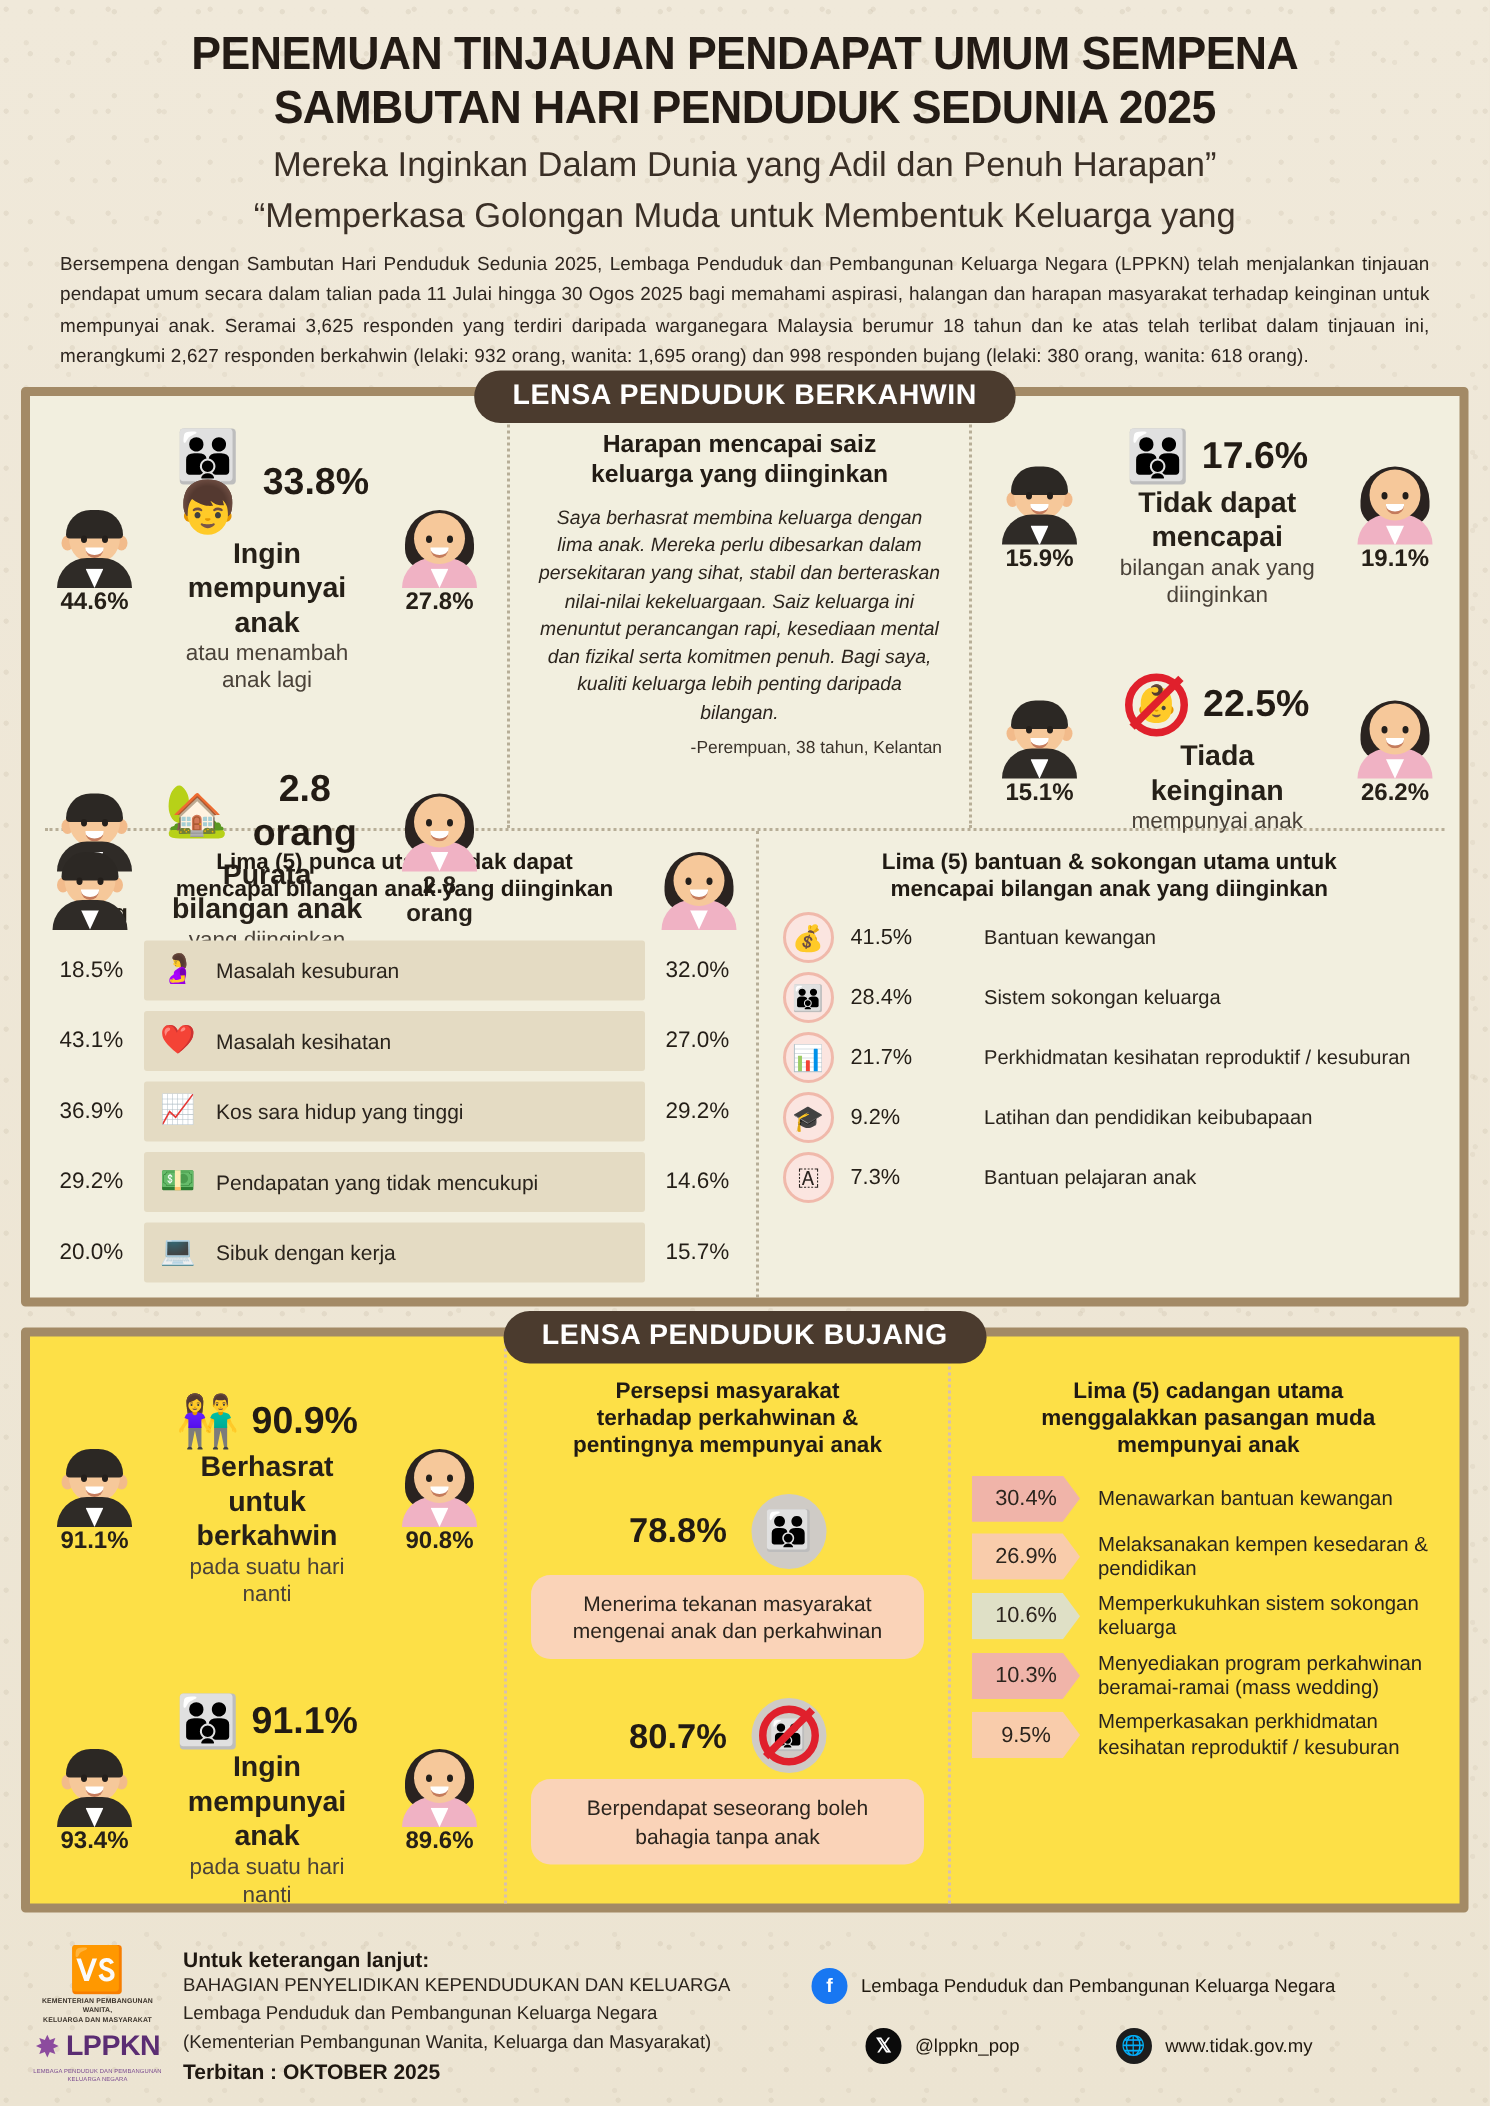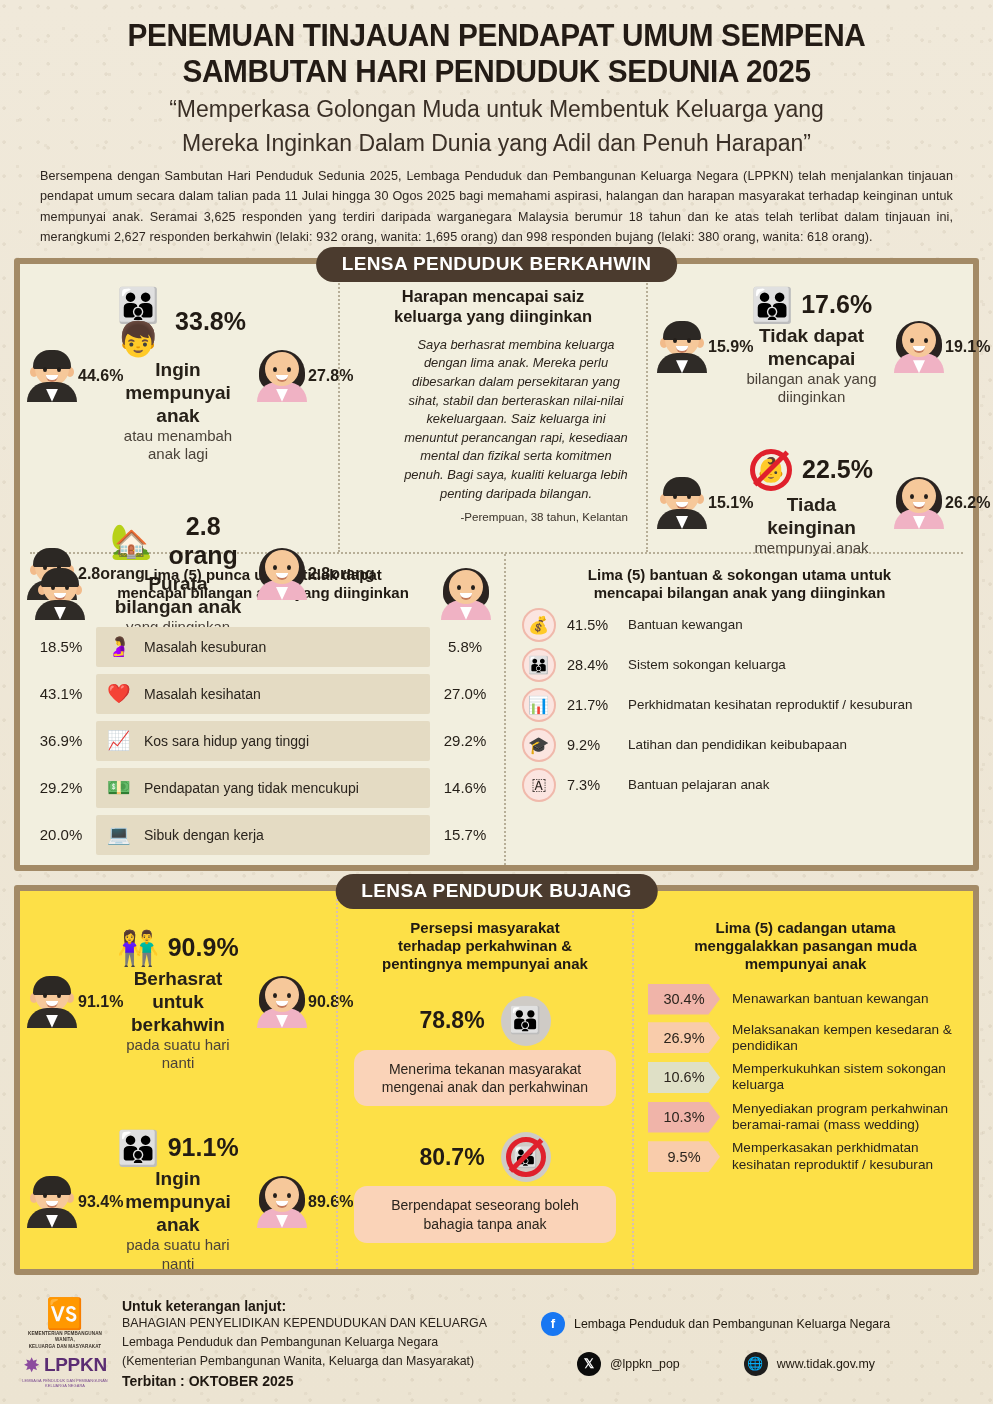--- a/index.html
+++ b/index.html
@@ -79,53 +79,53 @@
              border-radius: 25px 25px 0 0; background:#2f2b27; }
   .av-collar { position:absolute; left:20px; bottom:0; width:12px; height:13px;
                background:#fff; clip-path: polygon(50% 100%, 0 0, 100% 0); }
   .avatar.female .av-hair { width:46px; left:3px; height:40px; border-radius:23px 23px 14px 14px; background:#2a2320; }
   .avatar.female .av-head { z-index:2; }
   .avatar.female .av-eye, .avatar.female .av-mouth { z-index:3; }
   .avatar.female .av-body { background:#f0b2c4; }
   .avatar.female .av-collar { background:#fff; }
 
   .stat-pct { font-size: 16px; font-weight: 600; color:#262018; margin-top:1px; text-align:center; line-height:1.15;}
-  .side-stat { display:flex; flex-direction:row; align-items:center; width:74px; }
+  .side-stat { display:flex; flex-direction:column; align-items:center; width:74px; }
 
   .mid-block { flex: 1; text-align:center; }
   .mid-row { display:flex; align-items:center; justify-content:center; gap:10px; }
   .big-num { font-size: 25px; font-weight: 800; color:#221b14; }
   .lbl-1 { font-size: 19px; font-weight: 700; color:#262018; line-height:1.22; margin-top:2px;text-align:center;}
   .lbl-2 { font-size: 15px; font-weight: 400; color:#4a4239; line-height:1.22; }
 
   
   .glyph { font-size: 34px; line-height:1; color:#1f1b17; }
   .no-sign { position:relative; width:42px; height:42px; flex:none; display:flex;align-items:center;justify-content:center;}
   .no-sign .ring { position:absolute; inset:0; border:5px solid #e0202c; border-radius:50%; }
   .no-sign .bar { position:absolute; left:-2px; top:17px; width:46px; height:5px; background:#e0202c; transform:rotate(-45deg); }
   .no-sign .inner { font-size:24px; line-height:1; color:#1f1b17; }
 
   
   .quote-h { font-size:16.5px; font-weight:800; line-height:1.25; text-align:center; color:#221b14;}
-  .quote-b { font-size:12.9px; font-style:italic; line-height:1.44; text-align:center; color:#2c251e; margin-top:9px;margin-left:46px;}
+  .quote-b { font-size:12.9px; font-style:italic; line-height:1.44; text-align:center; color:#2c251e; margin-top:9px;}
   .quote-src { font-size:11.6px; text-align:right; margin-top:7px; color:#3a322a;}
 
   
   .sec-title { font-size:15px; font-weight:800; text-align:center; line-height:1.22; color:#201a13;}
   .lrow { display:flex; align-items:center; gap:8px; margin-top:7px;}
   .lpct { font-size:15px; width:54px; text-align:center; color:#241e17; flex:none;}
   .lbar { flex:1; background:#e4dbc3; border-radius:2px; height:40px; display:flex; align-items:center; gap:10px; padding-left:8px;}
   .lbar .ico { width:30px; text-align:center; font-size:19px; line-height:1;}
   .lbar .txt { font-size:14px; color:#2a241d;}
 
   .srow { display:flex; align-items:center; gap:11px; margin-top:6px;}
   .scirc { width:34px; height:34px; border-radius:50%; background:#fbe5e0; border:2px solid #f0b9ab;
            display:flex; align-items:center; justify-content:center; font-size:17px; flex:none;}
   .spct { font-size:14.5px; width:50px; color:#241e17; flex:none;}
-  .stxt { font-size:13.4px; color:#2a241d; line-height:1.2;}
+  .stxt { font-size:13.4px; color:#2a241d; line-height:1.2;margin-left:28px;}
 
   
   .perc-num { font-size:23px; font-weight:800; color:#221b14;}
   .perc-icon { width:50px;height:50px;border-radius:50%;background:#cfcbc6;display:flex;align-items:center;justify-content:center;font-size:26px;flex:none;}
   .perc-box { background:#fad3b8; border-radius:13px; padding:10px 14px; font-size:14px; line-height:1.32; text-align:center; color:#2a241d; margin-top:4px;}
 
   
   .brow { display:flex; align-items:center; gap:12px; margin-top:7px;}
   .badge { width:72px; height:31px; flex:none; display:flex;align-items:center;justify-content:center;
            font-size:14.5px; color:#2b241d;
@@ -152,22 +152,22 @@
   .soc-t { font-size:12.4px; color:#20190f;}
 </style>
 </head>
 <body>
 
 <div class="paper-tex"></div>
 
 <div class="header">
   <div class="title-main">PENEMUAN TINJAUAN PENDAPAT UMUM SEMPENA</div>
   <div class="title-main">SAMBUTAN HARI PENDUDUK SEDUNIA 2025</div>
+  <div class="title-sub">Mereka Inginkan Dalam Dunia yang Adil dan Penuh Harapan”</div>
   <div class="title-sub">“Memperkasa Golongan Muda untuk Membentuk Keluarga yang</div>
-  <div class="title-sub">Mereka Inginkan Dalam Dunia yang Adil dan Penuh Harapan”</div>
   <div class="intro">Bersempena dengan Sambutan Hari Penduduk Sedunia 2025, Lembaga Penduduk dan Pembangunan Keluarga Negara (LPPKN) telah menjalankan tinjauan pendapat umum secara dalam talian pada 11 Julai hingga 30 Ogos 2025 bagi memahami aspirasi, halangan dan harapan masyarakat terhadap keinginan untuk mempunyai anak. Seramai 3,625 responden yang terdiri daripada warganegara Malaysia berumur 18 tahun dan ke atas telah terlibat dalam tinjauan ini, merangkumi 2,627 responden berkahwin (lelaki: 932 orang, wanita: 1,695 orang) dan 998 responden bujang (lelaki: 380 orang, wanita: 618 orang).</div>
 </div>
 
 <div class="panel married" style="height:613px;">
   <div class="pill">LENSA PENDUDUK BERKAHWIN</div>
 
   <div style="display:flex; height:288px;">
 
     <div style="width:318px; padding:24px 8px 0 6px; display:flex; flex-direction:column; justify-content:flex-start; gap:48px;">
 
@@ -366,21 +366,21 @@
             <span class="av-collar"></span>
         </div>
       </div>
 
       <div class="lrow">
         <span class="lpct">18.5%</span>
         <span class="lbar">
             <span class="ico">🤰</span>
             <span class="txt">Masalah kesuburan</span>
           </span>
-        <span class="lpct">5.8%</span>
+        <span class="lpct">32.0%</span>
       </div>
       <div class="lrow">
         <span class="lpct">43.1%</span>
         <span class="lbar">
             <span class="ico">❤️</span>
             <span class="txt">Masalah kesihatan</span>
           </span>
         <span class="lpct">27.0%</span>
       </div>
       <div class="lrow">

